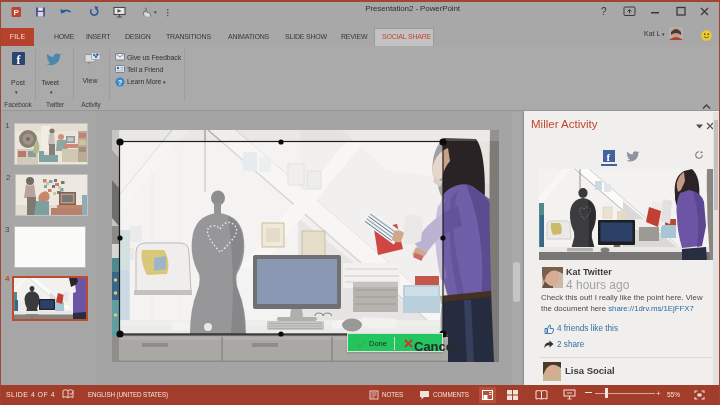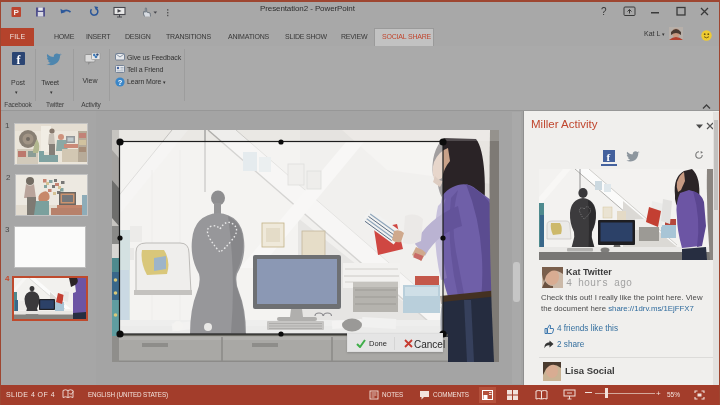--- a/index.html
+++ b/index.html
@@ -33,21 +33,21 @@
   <path d="M 134.5 10.5 q -1.6 -2.6 -0.8 -5 l 1.6 0.7 0 -4 q 1.2 -0.8 1.3 0.7 l 0.1 3.2 3.4 0.9 0.4 3.5" fill="#d8dce2" stroke="#5a646f" stroke-width="0.8"></path>
   <path d="M 143.5 5.5 l 3.6 0 -1.8 2.2 z" fill="#47474d"></path>
   <g fill="#555">
         <rect x="157" y="3.2" width="1.4" height="1.4"></rect>
         <rect x="157" y="6" width="1.4" height="1.4"></rect>
         <rect x="157" y="8.8" width="1.4" height="1.4"></rect>
       </g>
 </svg>
 </div>
 
-<div class="abs" style="left:260px;top:4px;width:200px;text-align:left;font-size:8px;letter-spacing:-0.1px;color:#2f2f2f;z-index:5;">Presentation2 - PowerPoint</div>
+<div class="abs" style="left:260px;top:4px;width:200px;text-align:right;font-size:8px;letter-spacing:-0.1px;color:#2f2f2f;z-index:5;">Presentation2 - PowerPoint</div>
 
 <div class="abs" style="left:596px;top:5px;z-index:5;">
 <svg width="118" height="13" viewBox="0 0 118 13">
   <text x="5" y="10" font-size="10" fill="#333" font-family="Liberation Sans">?</text>
   <rect x="28" y="2" width="11" height="8.5" rx="1" fill="none" stroke="#3a3a3a" stroke-width="1"></rect>
   <path d="M 33.5 8.5 l 0 -4 m -2 2 l 2 -2 2 2" stroke="#3a3a3a" stroke-width="1" fill="none"></path>
   <rect x="55" y="7" width="8" height="1.5" fill="#3a3a3a"></rect>
   <rect x="81" y="2.5" width="8" height="7.5" fill="none" stroke="#3a3a3a" stroke-width="1.3"></rect>
   <path d="M 105 3 l 7 7 m 0 -7 l -7 7" stroke="#3a3a3a" stroke-width="1.3"></path>
 </svg>
@@ -403,30 +403,30 @@
     <circle cx="8" cy="204" r="3.6"></circle>
         <circle cx="331" cy="204" r="3.6"></circle>
     <circle cx="169" cy="12" r="2.6"></circle>
         <circle cx="169" cy="204" r="2.6"></circle>
     <circle cx="8" cy="108" r="2.6"></circle>
         <circle cx="331" cy="108" r="2.6"></circle>
   </g>
 </svg>
 </div>
 
-<div class="abs" style="left:347px;top:333px;width:96px;height:19px;background:#e5e5e5;border:1px solid #dedede;box-shadow:0 1px 2px rgba(0,0,0,0.18);z-index:10;">
+<div class="abs" style="left:347px;top:333px;width:96px;height:19px;background:#22c55e;border:1px solid #dedede;box-shadow:0 1px 2px rgba(0,0,0,0.18);z-index:10;">
   <svg class="abs" style="left:8px;top:5px;" width="10" height="9">
       <path d="M 1 5 l 3 3 5 -7" stroke="#3fae49" stroke-width="2" fill="none"></path>
     </svg>
   <span class="abs" style="left:21px;top:4.5px;font-size:7.5px;color:#2a2a2a;">Done</span>
   <div class="abs" style="left:46px;top:3px;width:1px;height:13px;background:#d5d5d5;"></div>
   <svg class="abs" style="left:56px;top:5px;" width="9" height="9">
       <path d="M 1 1 l 7 7 M 8 1 l -7 7" stroke="#c63a2f" stroke-width="1.8"></path>
     </svg>
-  <span class="abs" style="left:66px;top:4.5px;font-size:10px;color:#2a2a2a;">Cancel</span>
+  <span class="abs" style="left:66px;top:4.5px;font-size:13px;color:#2a2a2a;font-weight:bold;">Cancel</span>
 </div>
 
 <div class="abs" style="left:512px;top:112px;width:9px;height:272px;background:#a9a9a9;"></div>
 <div class="abs" style="left:513px;top:262px;width:7px;height:40px;background:#c6c6c6;border-radius:3px;"></div>
 
 <div class="abs" style="left:523px;top:111px;width:197px;height:274px;background:#f0efed;border-left:1px solid #8f8f8f;"></div>
 <div class="abs" style="left:531px;top:118px;font-size:11.5px;color:#c0462e;z-index:5;">Miller Activity</div>
 <div class="abs" style="left:696px;top:124px;z-index:5;">
     <svg width="7" height="5">
       <path d="M 0 0.5 L 7 0.5 L 3.5 4.5 Z" fill="#4a4a4a"></path>
@@ -507,21 +507,21 @@
 
 <div class="abs" style="left:542px;top:267px;width:21px;height:21px;z-index:5;">
 <svg width="21" height="21">
       <rect width="21" height="21" fill="#cbb9a8"></rect>
       <ellipse cx="10" cy="10" rx="7" ry="8" fill="#d8ac92"></ellipse>
       <path d="M 0 0 l 21 0 0 7 q -11 -8 -17 2 l -2 6 q -3 -8 -2 -15" fill="#7a5f4c"></path>
       <path d="M 3 14 q 3 5 8 5 l 0 2 -11 0 z" fill="#6b5240"></path>
     </svg>
 </div>
 <div class="abs" style="left:566px;top:267px;font-size:9px;font-weight:bold;color:#3b3b3b;z-index:5;">Kat Twitter</div>
-<div class="abs" style="left:566px;top:278px;font-size:10px;color:#a3a3a3;z-index:5;font-family:Liberation Mono, monospace;">4 hours ago</div>
+<div class="abs" style="left:566px;top:278px;font-size:12px;color:#a3a3a3;z-index:5;">4 hours ago</div>
 <div class="abs" style="left:541px;top:293px;width:176px;font-size:7.8px;line-height:10.5px;color:#4a4a4a;z-index:5;white-space:nowrap;">Check this out! I really like the point here. View<br>the document here <span style="color:#2f6b9d;">share://1drv.ms/1EjFFX7</span></div>
 <div class="abs" style="left:544px;top:324px;z-index:5;">
 <svg width="10" height="10" viewBox="0 0 10 10">
       <path d="M 1 4.5 h 2 v 5 h -2 z M 3.5 9.5 v -5 l 2 -3.5 q 1.5 0 1 2 l -0.5 1.5 h 3 q 1 0 0.5 1.5 l -1 3 q -0.2 0.5 -1 0.5 z" fill="none" stroke="#2e6da8" stroke-width="0.9"></path>
     </svg>
 </div>
 <div class="abs" style="left:557px;top:324px;font-size:8.2px;color:#336e9e;z-index:5;">4 friends like this</div>
 <div class="abs" style="left:544px;top:340px;z-index:5;">
 <svg width="10" height="9" viewBox="0 0 10 9">
       <path d="M 5.5 0.5 l 4 3.5 -4 3.5 v -2.2 q -3.8 -0.3 -5 3 q -0.6 -5.3 5 -6 z" fill="#333"></path>

